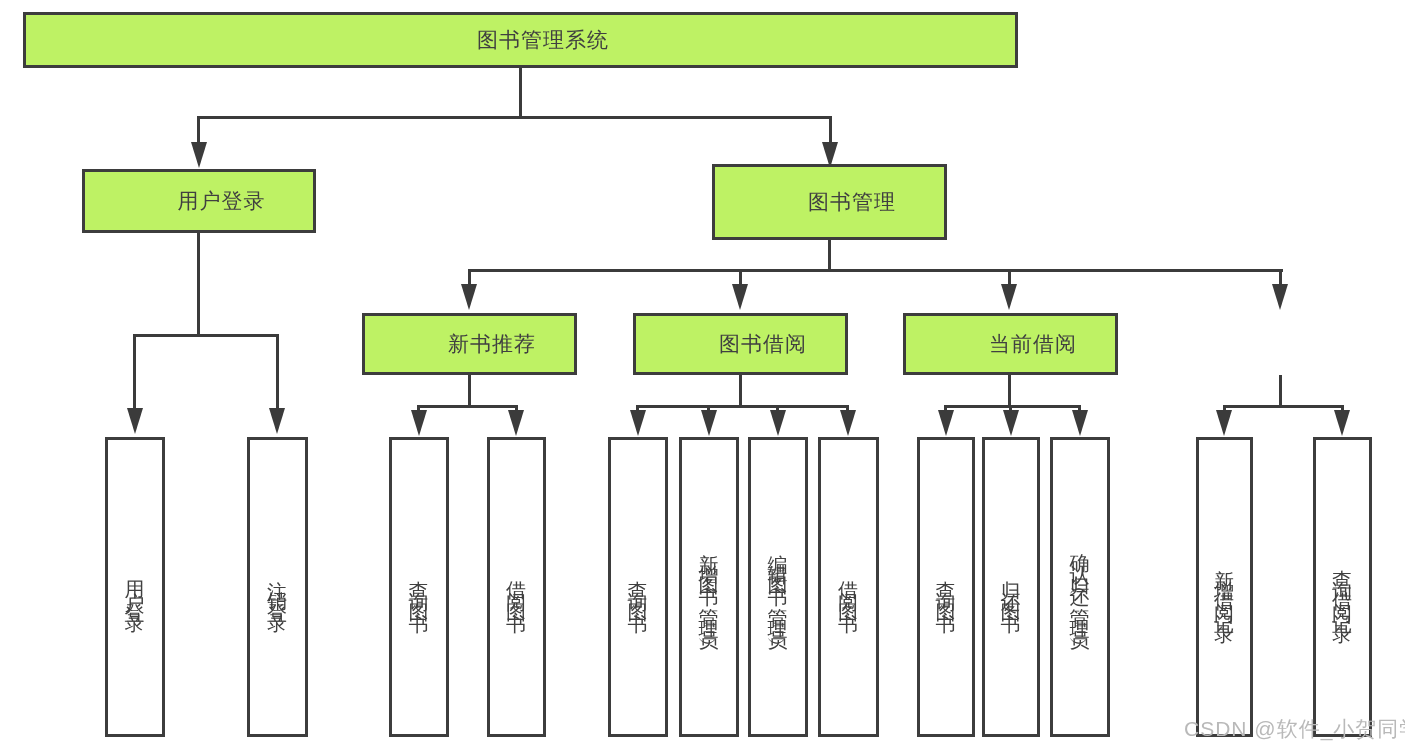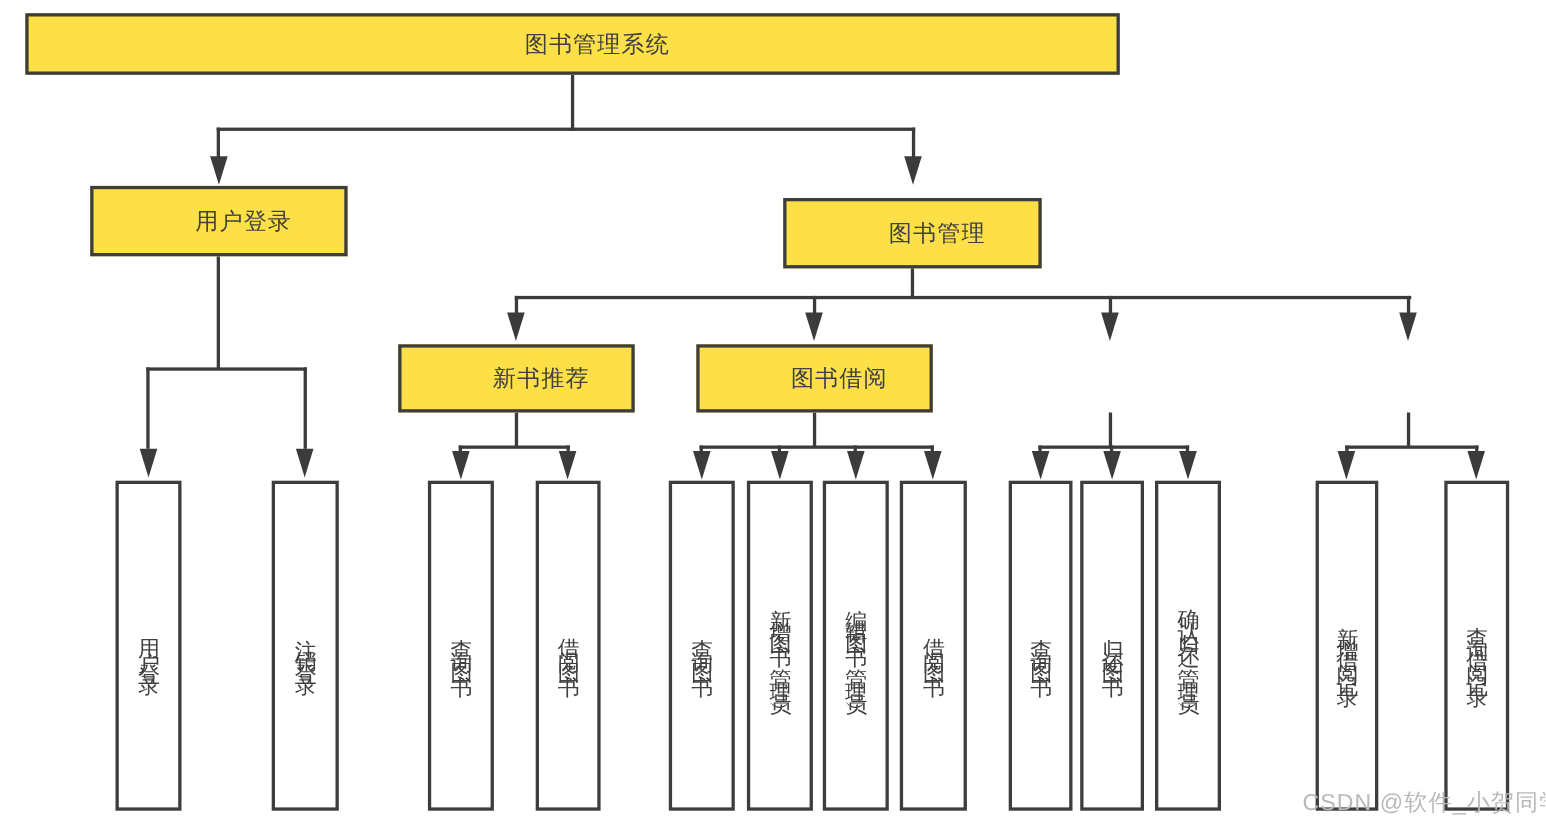--- a/index.html
+++ b/index.html
@@ -16,21 +16,21 @@
   
   .arr {
     position:absolute; width:0; height:0;
     border-left:8px solid transparent;
     border-right:8px solid transparent;
     border-top:26px solid #3b3b3b;
   }
   
   .box {
     position:absolute;
-    background:#fde047;
+    background:#bef264;
     border:3px solid #3d3d3d;
     box-sizing:border-box;
     display:flex; align-items:center; justify-content:center;
     font-size:21px; color:#404040; letter-spacing:1px;
     z-index:2;
     padding-left:45px;
   }
   
   .leaf {
     position:absolute;
@@ -117,24 +117,25 @@
   <div class="ln" style="left:1279px; top:375px; width:3px;   height:32px"></div>
   <div class="ln" style="left:1223px; top:405px; width:121px; height:3px"></div>
   <div class="ln" style="left:1223px; top:405px; width:3px;   height:8px"></div>
   <div class="ln" style="left:1341px; top:405px; width:3px;   height:8px"></div>
   <div class="arr" style="left:1216px; top:410px"></div>
   <div class="arr" style="left:1334px; top:410px"></div>
 
   <div class="box" style="left:23px; top:12px; width:995px; height:56px">图书管理系统</div>
 
   <div class="box" style="left:82px; top:169px; width:234px; height:64px">用户登录</div>
-  <div class="box" style="left:712px; top:180px; width:235px; height:64px">图书管理</div>
+  <div class="box" style="left:712px; top:164px; width:235px; height:76px">图书管理</div>
 
   <div class="box" style="left:362px; top:313px; width:215px; height:62px">新书推荐</div>
   <div class="box" style="left:633px; top:313px; width:215px; height:62px">图书借阅</div>
+  <div class="box" style="left:903px; top:313px; width:215px; height:62px">当前借阅</div>
 
   <div class="leaf" style="left:105px; width:60px">
     <span class="vt">用户登录</span>
   </div>
   <div class="leaf" style="left:247px; width:61px">
     <span class="vt">注销登录</span>
   </div>
 
   <div class="leaf" style="left:389px; width:60px">
     <span class="vt">查询图书</span>

